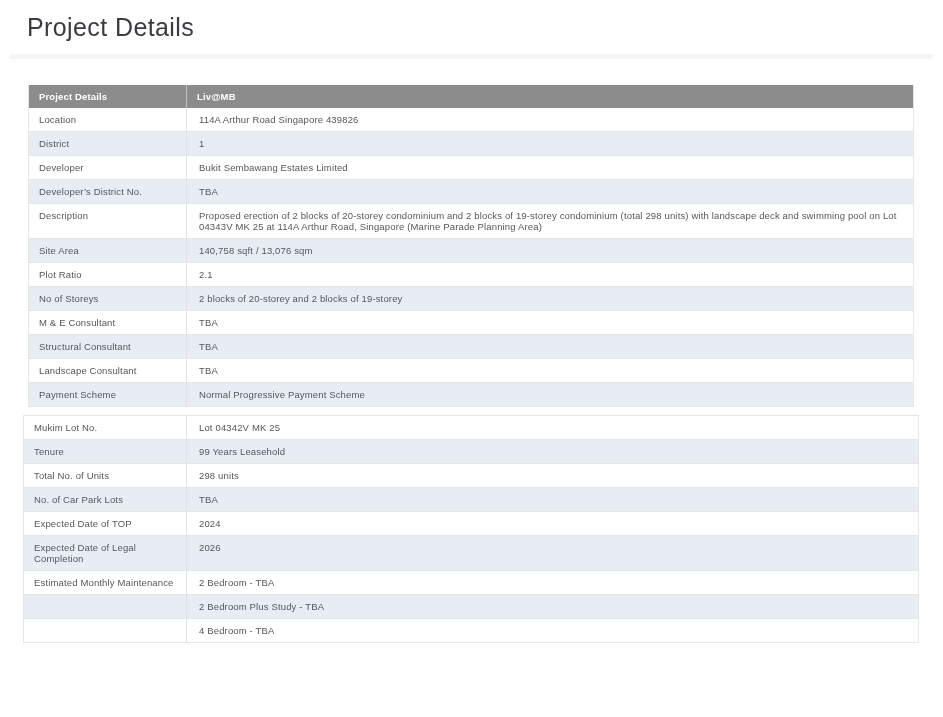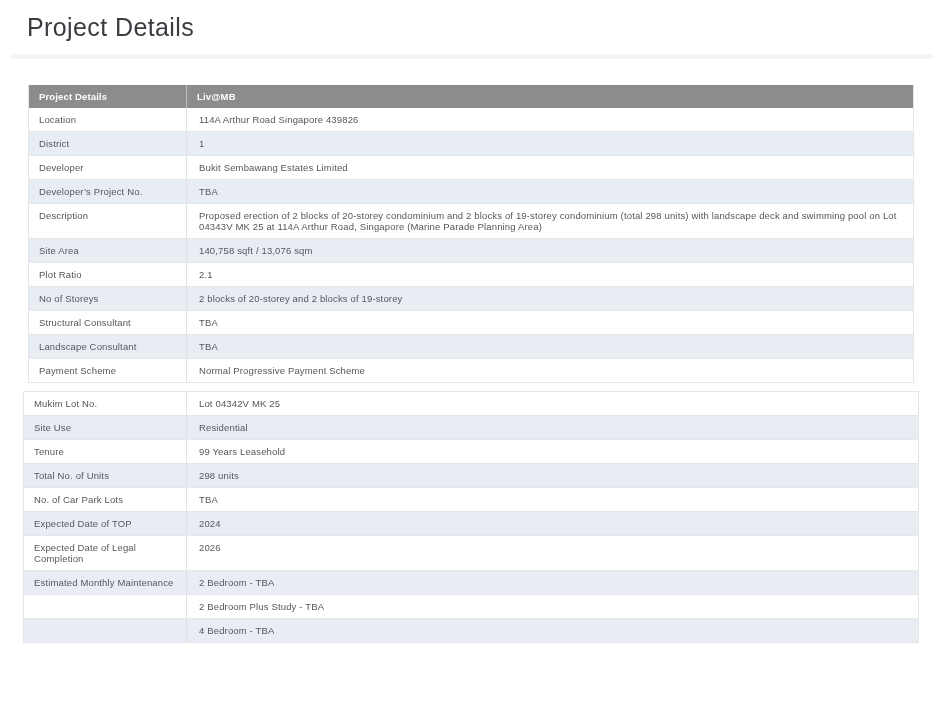--- a/index.html
+++ b/index.html
@@ -93,38 +93,42 @@
         </tr>
         <tr>
           <td class="label-cell">District</td>
           <td class="value-cell">1</td>
         </tr>
         <tr>
           <td class="label-cell">Developer</td>
           <td class="value-cell">Bukit Sembawang Estates Limited</td>
         </tr>
         <tr>
-          <td class="label-cell">Developer’s Project No.</td>
+          <td class="label-cell">Developer’s District No.</td>
           <td class="value-cell">TBA</td>
         </tr>
         <tr>
           <td class="label-cell">Description</td>
           <td class="value-cell">Proposed erection of 2 blocks of 20-storey condominium and 2 blocks of 19-storey condominium (total 298 units) with landscape deck and swimming pool on Lot 04343V MK 25 at 114A Arthur Road, Singapore (Marine Parade Planning Area)</td>
         </tr>
         <tr>
           <td class="label-cell">Site Area</td>
           <td class="value-cell">140,758 sqft / 13,076 sqm</td>
         </tr>
         <tr>
           <td class="label-cell">Plot Ratio</td>
           <td class="value-cell">2.1</td>
         </tr>
         <tr>
           <td class="label-cell">No of Storeys</td>
           <td class="value-cell">2 blocks of 20-storey and 2 blocks of 19-storey</td>
+        </tr>
+        <tr>
+          <td class="label-cell">M &amp; E Consultant</td>
+          <td class="value-cell">TBA</td>
         </tr>
         <tr>
           <td class="label-cell">Structural Consultant</td>
           <td class="value-cell">TBA</td>
         </tr>
         <tr>
           <td class="label-cell">Landscape Consultant</td>
           <td class="value-cell">TBA</td>
         </tr>
         <tr>
@@ -136,24 +140,20 @@
 
   <table class="t2">
     <colgroup>
         <col style="width:163px">
         <col>
       </colgroup>
     <tbody id="t2body">
         <tr>
           <td class="label-cell">Mukim Lot No.</td>
           <td class="value-cell">Lot 04342V MK 25</td>
-        </tr>
-        <tr>
-          <td class="label-cell">Site Use</td>
-          <td class="value-cell">Residential</td>
         </tr>
         <tr>
           <td class="label-cell">Tenure</td>
           <td class="value-cell">99 Years Leasehold</td>
         </tr>
         <tr>
           <td class="label-cell">Total No. of Units</td>
           <td class="value-cell">298 units</td>
         </tr>
         <tr>

